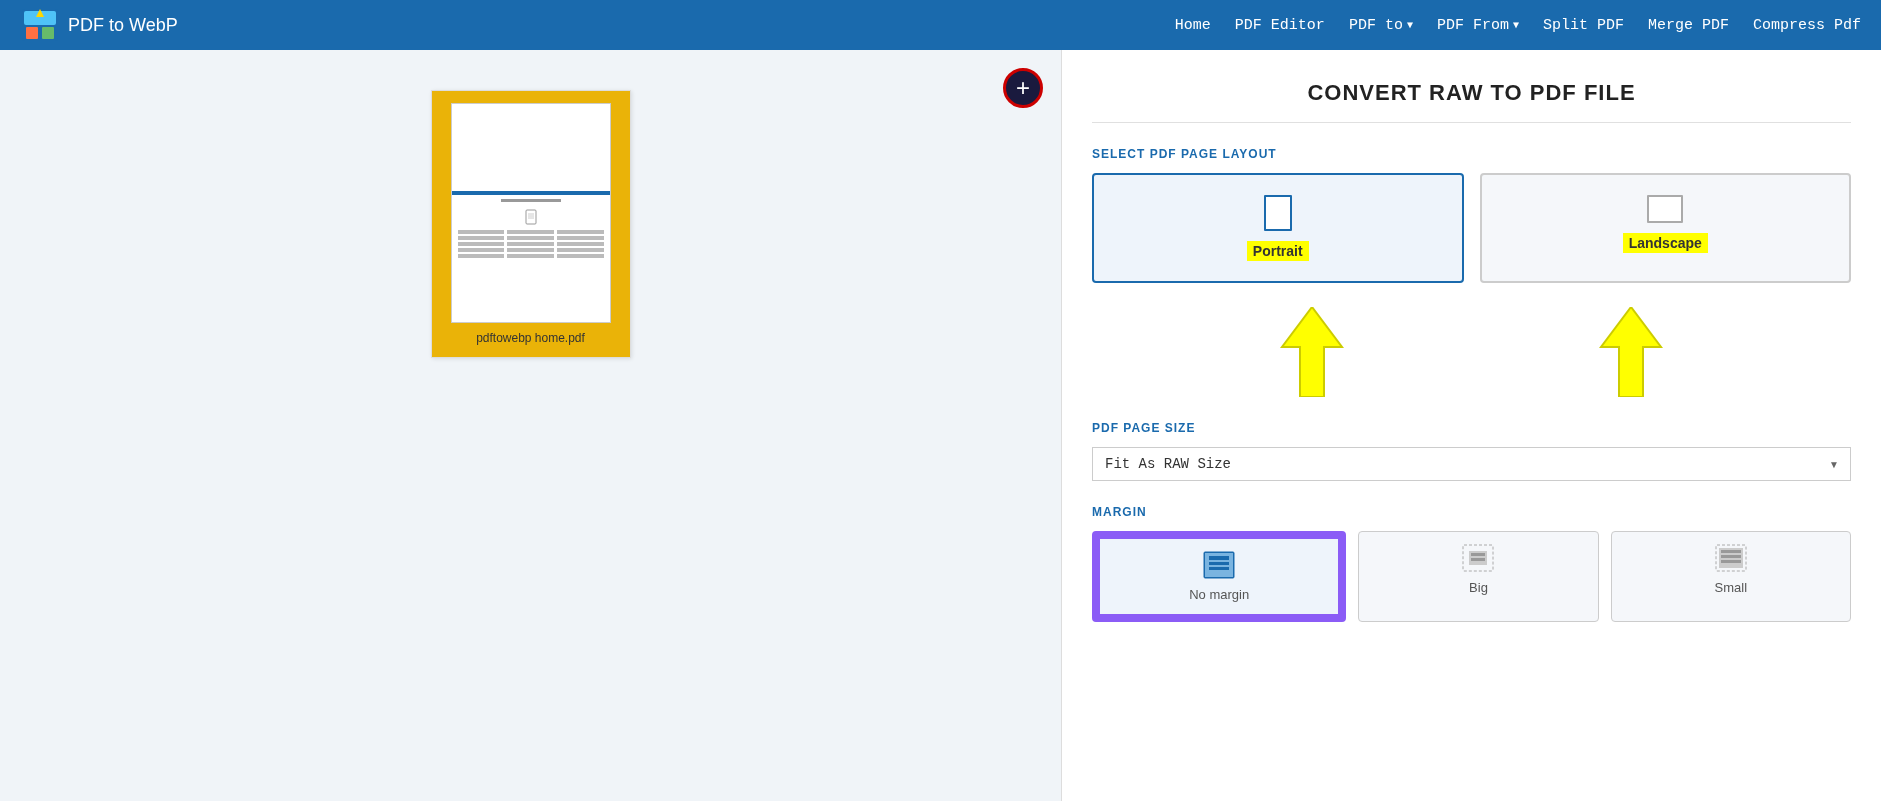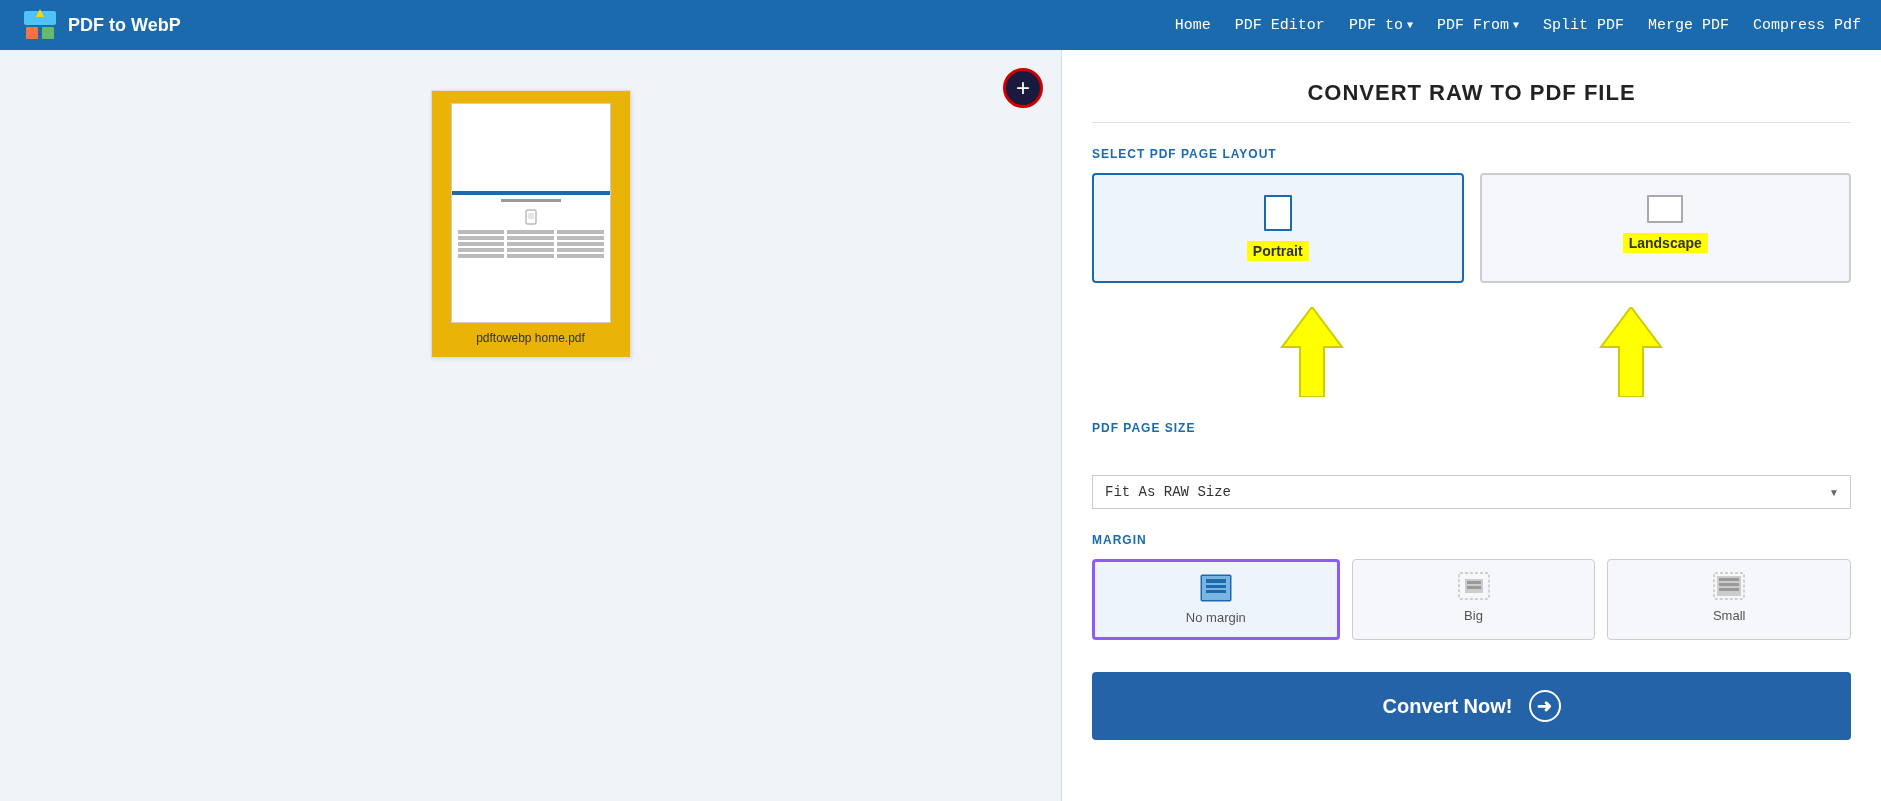--- a/index.html
+++ b/index.html
@@ -21,21 +21,21 @@
       margin-right: auto;
     }
     .logo-icon {
       width: 40px;
       height: 36px;
       position: relative;
     }
     .logo-text {
       color: white;
       font-size: 18px;
-      font-weight: bold;
+      font-weight: normal;
     }
     .nav-links {
       display: flex;
       gap: 24px;
       align-items: center;
       font-family: Liberation Mono, monospace;
     }
     .nav-link {
       color: white;
       text-decoration: none;
@@ -233,21 +233,20 @@
     }
     .arrow-svg {
       width: 90px;
       height: 90px;
     }
 
     
     .page-size-section {
       display: flex;
       flex-direction: column;
-      gap: 28px;
     }
     .page-size-select {
       border: 1px solid #ccc;
       padding: 8px 12px;
       font-size: 14px;
       color: #333;
       background: white;
       cursor: pointer;
       width: 100%;
       appearance: none;
@@ -279,21 +278,21 @@
       border-radius: 4px;
       padding: 12px 8px;
       display: flex;
       flex-direction: column;
       align-items: center;
       gap: 8px;
       cursor: pointer;
       background: #f5f7fa;
     }
     .margin-option.active {
-      border: 3px solid #8b5cf6;
+      border: 8px solid #8b5cf6;
       background: #eef4fb;
     }
     .margin-option-label {
       font-size: 13px;
       color: #555;
     }
 
     
     .convert-btn {
       background: #2563a8;
@@ -490,19 +489,15 @@
             <rect x="4" y="4" width="24" height="20" rx="0" fill="#ccc"></rect>
             <rect x="6" y="6" width="20" height="3" rx="0" fill="#999"></rect>
             <rect x="6" y="11" width="20" height="3" rx="0" fill="#999"></rect>
             <rect x="6" y="16" width="20" height="3" rx="0" fill="#999"></rect>
           </svg>
           <span class="margin-option-label">Small</span>
         </div>
       </div>
     </div>
 
-    <button class="convert-btn">
-      <span>Convert Now!</span>
-      <div class="convert-btn-arrow">➜</div>
-    </button>
 
   </div>
 </div>
 
 </body></html>

